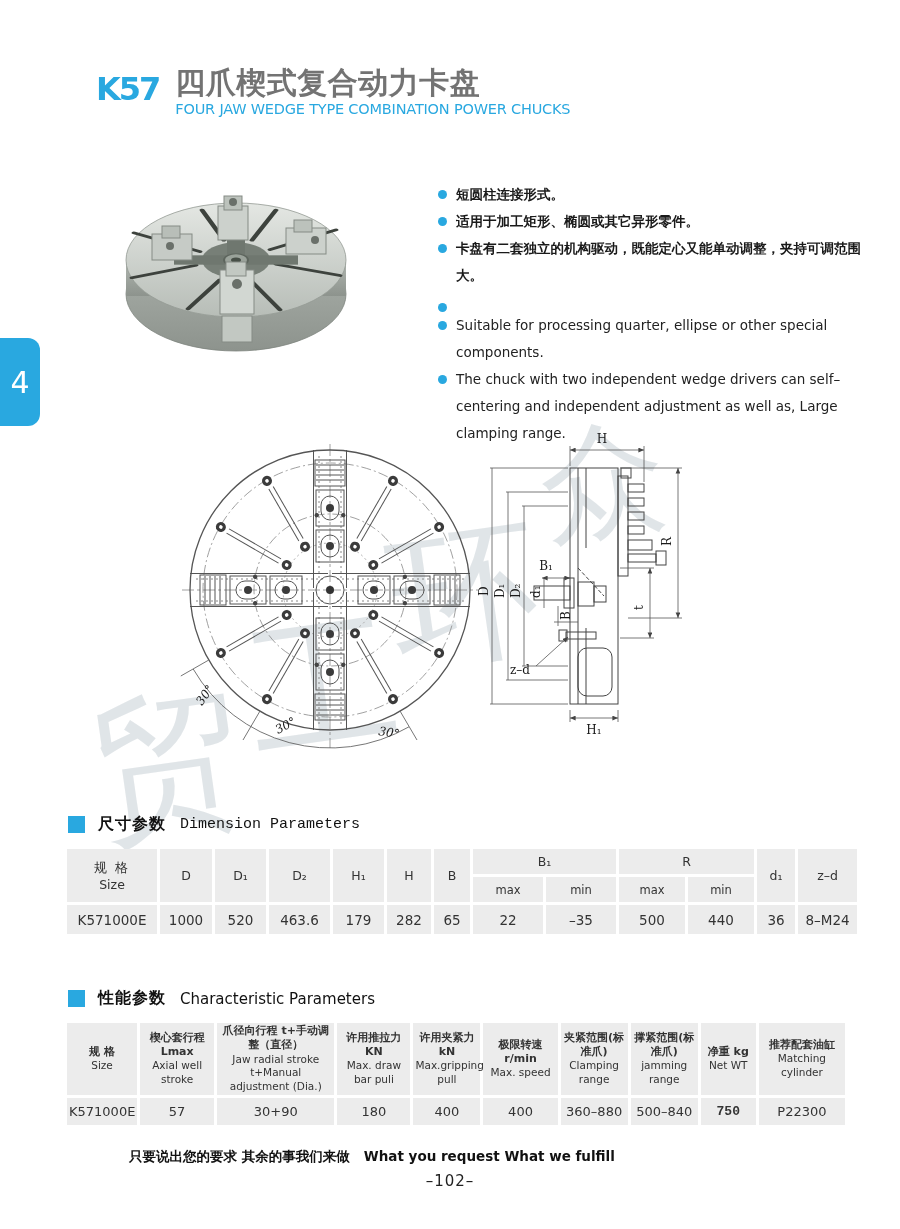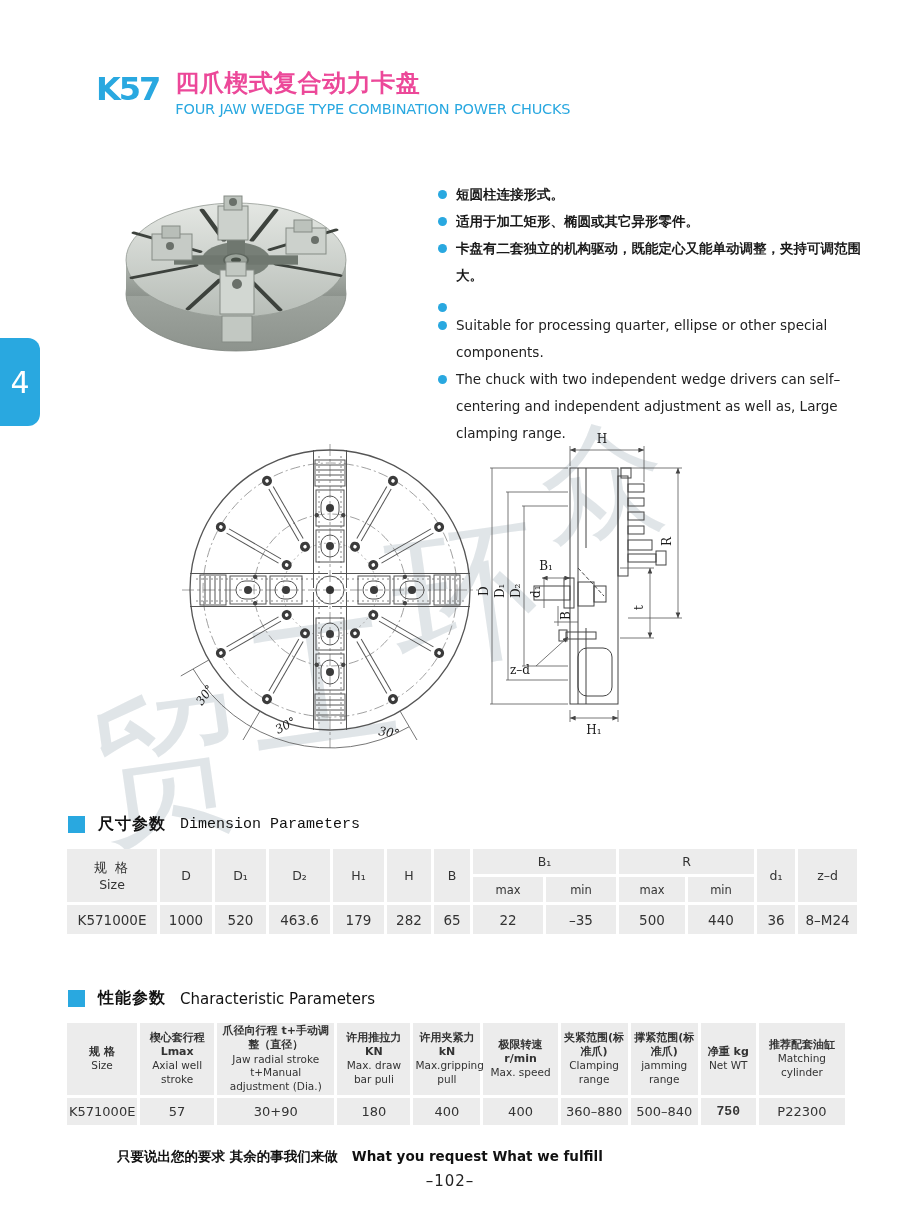--- a/index.html
+++ b/index.html
@@ -4,21 +4,21 @@
 <style>
   * { margin:0; padding:0; box-sizing:border-box; }
   html,body { background:#fff; }
   body { width:900px; height:1229px; font-family:"DejaVu Sans", sans-serif; position:relative; }
   .page { position:relative; width:900px; height:1229px; background:#fff; overflow:hidden; }
 
   
   .brand { position:absolute; left:96px; top:68px; display:flex; align-items:flex-start; }
   .brand-model { color:#29a8e0; font-size:32px; font-weight:bold; letter-spacing:-2px; line-height:42px; }
   .brand-titles { margin-left:16px; }
-  .brand-zh { color:#ec4899; font-size:24px; font-weight:bold; letter-spacing:0.5px; line-height:30px; }
+  .brand-zh { color:#737373; font-size:30px; font-weight:bold; letter-spacing:0.5px; line-height:30px; }
   .brand-en { color:#29a8e0; font-size:14.5px; line-height:17px; margin-top:3px; letter-spacing:-0.2px; }
 
   
   .side-tab { position:absolute; left:0; top:338px; width:40px; height:88px; background:#29a8e0;
               border-radius:0 12px 12px 0; color:#fff; font-size:30px; display:flex;
               align-items:center; justify-content:center; }
 
   
   .features { position:absolute; left:438px; width:430px; }
   .features-zh { top:181px; }
@@ -58,21 +58,21 @@
   .dim-table .en1 { font-size:12.5px; }
   .dim-table .sub { font-size:11.5px; }
   .char-table { left:64px; top:1020px; width:784px; }
   .char-table th { font-size:11px; height:46px; line-height:1.3; }
   .char-table th .zh2 { font-weight:bold; font-size:11px; }
   .char-table th .en2 { font-weight:normal; font-size:10.5px; }
   .char-table td { font-size:13px; height:27px; }
   .char-table td.bold { font-weight:bold;font-family:Liberation Mono, monospace; }
 
   
-  .slogan { position:absolute; top:1148px; left:0; width:720px; text-align:center;
+  .slogan { position:absolute; top:1148px; left:12px; width:720px; text-align:center;
             font-size:13.5px; font-weight:bold; color:#111; }
   .slogan .sep { display:inline-block; width:14px; }
   .pagenum { position:absolute; top:1172px; left:0; width:900px; text-align:center;
              font-size:15px; color:#222; letter-spacing:1px; }
 </style>
 </head>
 <body>
 
 <div class="page">
 

